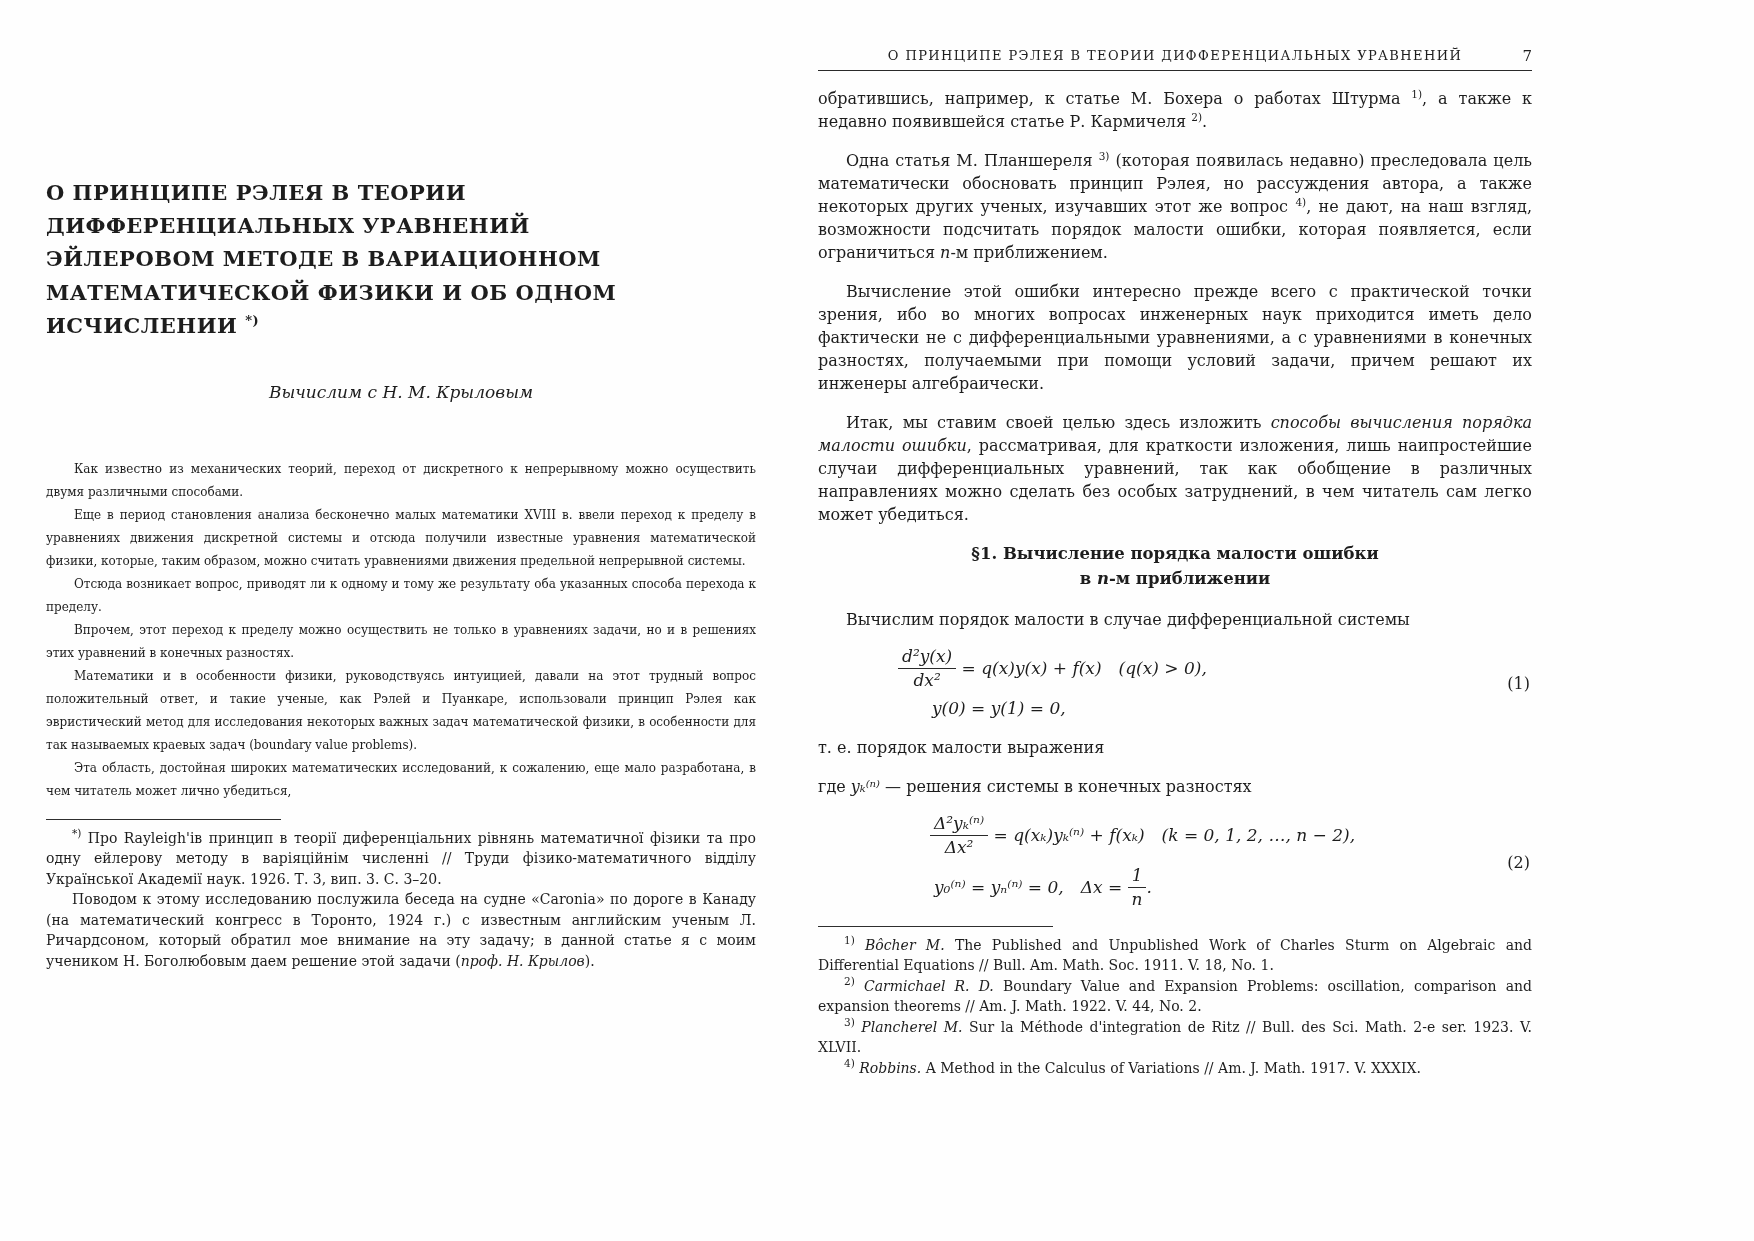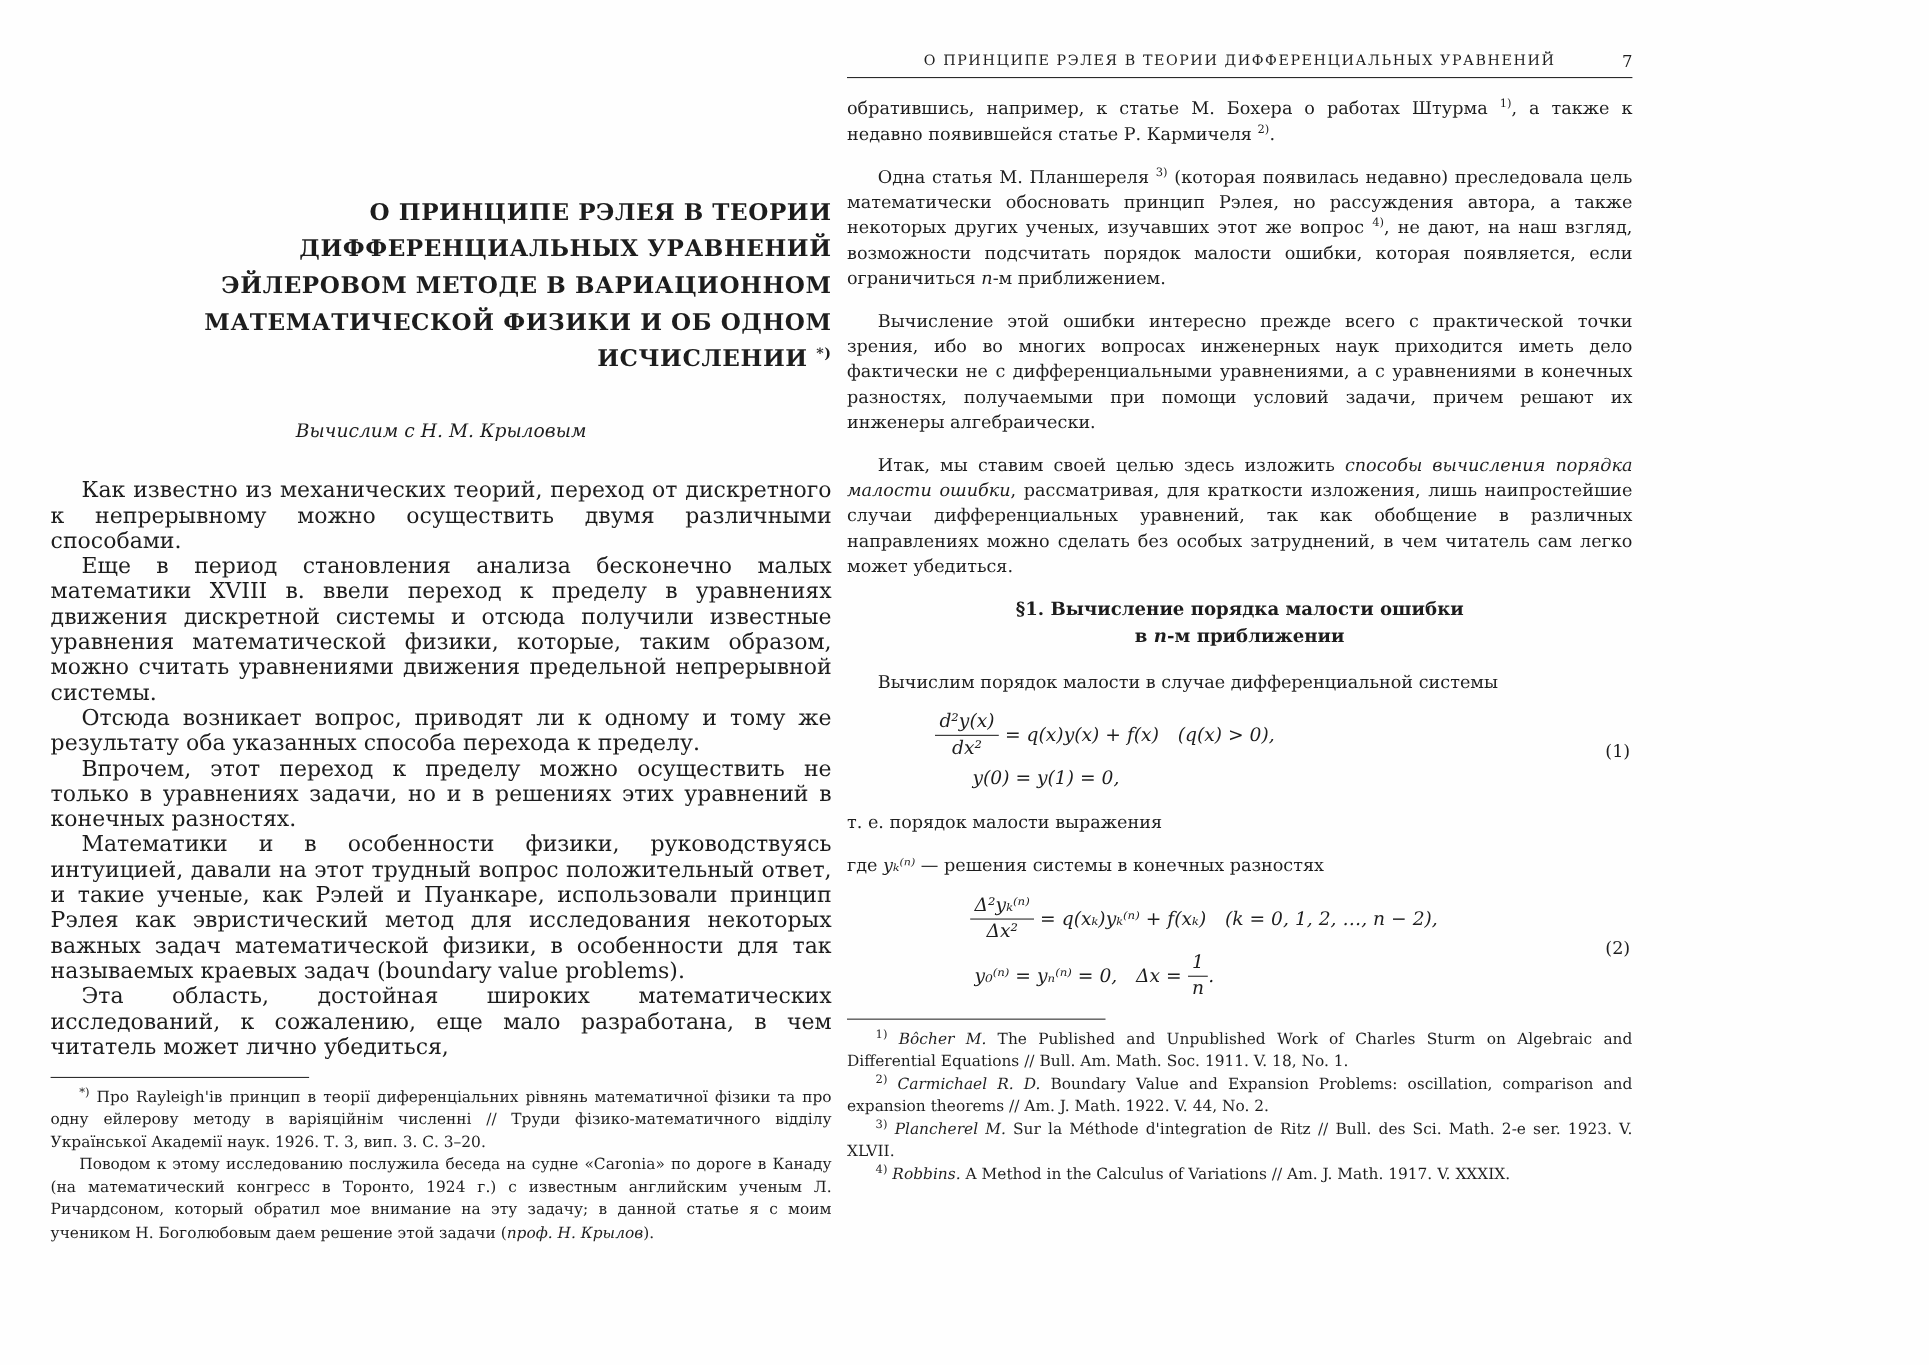--- a/index.html
+++ b/index.html
@@ -7,42 +7,42 @@
     position: relative;
     width: 1754px;
     height: 1241px;
     background: #fefefe;
     font-family: "DejaVu Serif", "DejaVu Sans", serif;
     color: #1d1d1d;
     overflow: hidden;
   }
   .page-col { position: absolute; top: 0; }
   .col-left  { left: 46px;  width: 710px; }
-  .col-right { left: 770px; width: 714px; }
+  .col-right { left: 818px; width: 714px; }
 
   
   .title {
     margin: 176px 0 4px 0;
     font-size: 21px;
     font-weight: 700;
-    text-align: right;
+    text-align: left;
     line-height: 1.58;
     letter-spacing: 0.5px;
   }
   .t-line { display: block; }
   .title sup { font-size: 13px; }
   .byline {
     margin-top: 40px;
     text-align: center;
     font-style: italic;
     font-size: 17px;
   }
   .body-text {
-    margin-top: 32px;
-    font-size: 20px;
+    margin-top: 56px;
+    font-size: 12px;
     line-height: 23px;
     text-align: justify;
   }
   .body-text p, .footnotes p { margin: 0; }
   p.indent { text-indent: 28px; }
   p.noindent { text-indent: 0; }
 
   .fn-rule {
     width: 235px;
     border-top: 1.3px solid #2e2e2e;

